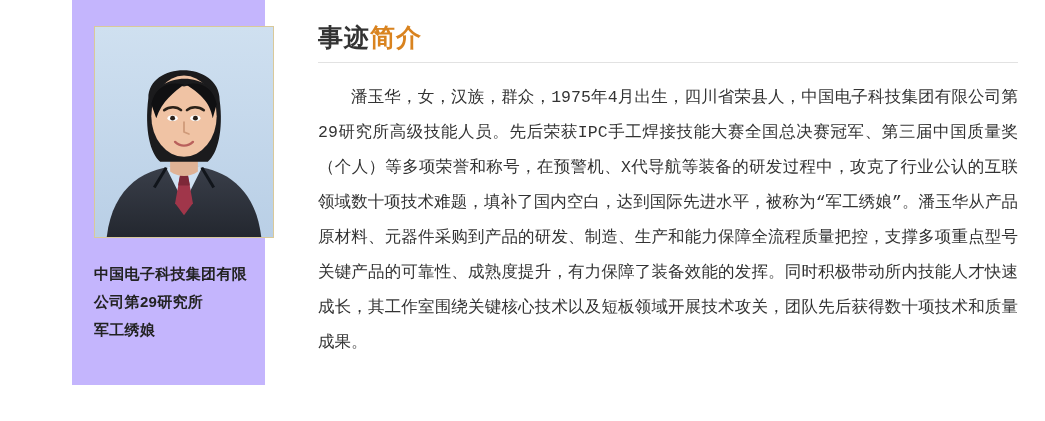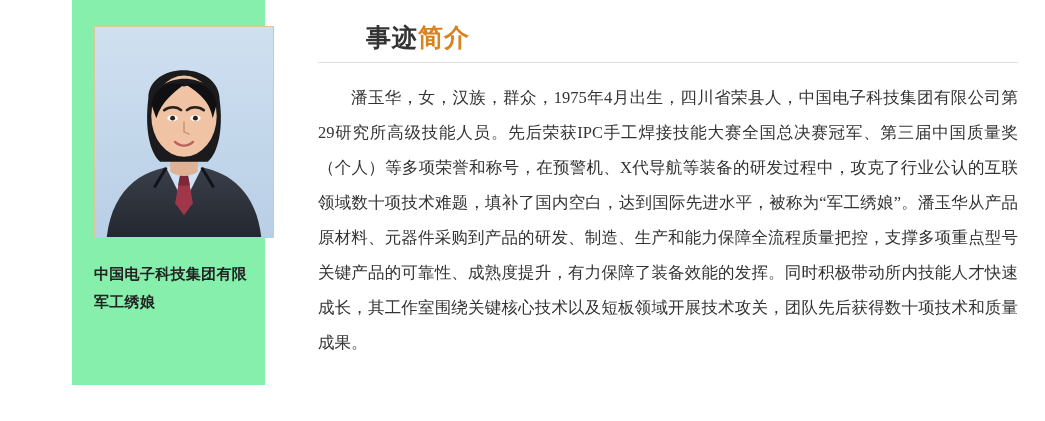--- a/index.html
+++ b/index.html
@@ -22,21 +22,21 @@
     box-sizing: border-box;
   }
 
   
   .profile-card {
     position: absolute;
     left: 72px;
     top: 0px;
     width: 193px;
     height: 385px;
-    background: #86efac;
+    background: #c4b5fd;
     box-sizing: border-box;
     padding: 26px 22px 20px 22px;
   }
   .portrait-frame {
     width: 180px;
     height: 212px;
     margin: 0 auto;
     border: 1px solid #d9c99a;
     box-sizing: border-box;
     background: #d7e4f1;
@@ -63,39 +63,38 @@
     top: 0px;
     width: 700px;
   }
   .section-title {
     font-size: 25px;
     font-weight: bold;
     letter-spacing: 1px;
     padding-top: 20px;
     padding-bottom: 8px;
     line-height: 34px;
-    margin-left: 48px;
   }
   .title-dark { color: #333333; }
   .title-accent { color: #d9831f; }
   .title-rule {
     width: 700px;
     height: 1px;
     background: #e2e2e2;
     margin-bottom: 14px;
   }
   .body-text {
     font-size: 16.5px;
     line-height: 35px;
     color: #333333;
     text-align: justify;
     text-justify: inter-ideograph;
     width: 700px;
     text-indent: 2em;
-    font-family: Liberation Serif, serif;
+    font-family: Liberation Mono, monospace;
   }
 </style>
 </head>
 <body>
 
 <div class="page">
 
   <div class="profile-card">
 
     <div class="portrait-frame">
@@ -142,20 +141,21 @@
 
         <path d="M81 116 C 86 121, 94 121, 99 116" stroke="#b9605c" stroke-width="2.4" fill="none" stroke-linecap="round"></path>
 
         <path d="M72 142 L60 162" stroke="#11151b" stroke-width="3" fill="none"></path>
         <path d="M108 142 L120 162" stroke="#11151b" stroke-width="3" fill="none"></path>
       </svg>
     </div>
 
     <div class="caption">
       <div>中国电子科技集团有限</div>
+      <div>公司第29研究所</div>
       <div>军工绣娘</div>
     </div>
   </div>
 
   <div class="content">
     <div class="section-title">
       <span class="title-dark">事迹</span><span class="title-accent">简介</span>
     </div>
     <div class="title-rule"></div>
     <p class="body-text">潘玉华，女，汉族，群众，1975年4月出生，四川省荣县人，中国电子科技集团有限公司第29研究所高级技能人员。先后荣获IPC手工焊接技能大赛全国总决赛冠军、第三届中国质量奖（个人）等多项荣誉和称号，在预警机、X代导航等装备的研发过程中，攻克了行业公认的互联领域数十项技术难题，填补了国内空白，达到国际先进水平，被称为“军工绣娘”。潘玉华从产品原材料、元器件采购到产品的研发、制造、生产和能力保障全流程质量把控，支撑多项重点型号关键产品的可靠性、成熟度提升，有力保障了装备效能的发挥。同时积极带动所内技能人才快速成长，其工作室围绕关键核心技术以及短板领域开展技术攻关，团队先后获得数十项技术和质量成果。</p>

